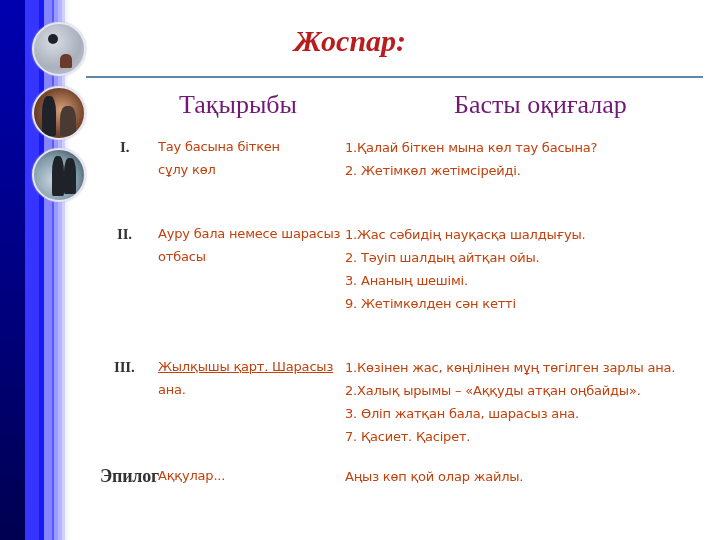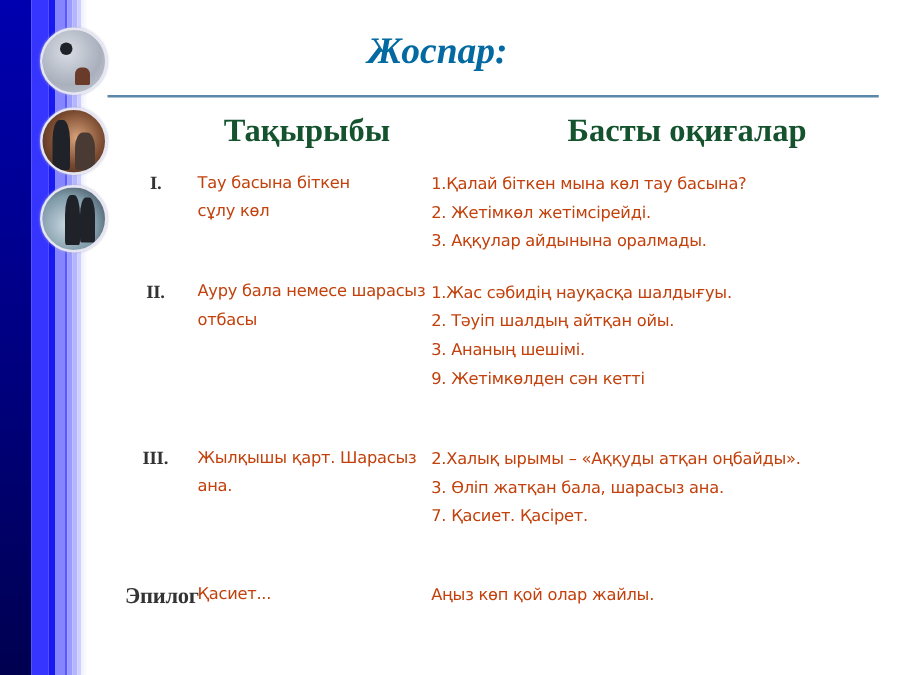--- a/index.html
+++ b/index.html
@@ -13,24 +13,24 @@
   .s4 { left:52px; width:2px; background:#5858ff; }
   .s5 { left:54px; width:4px; background:#9a9aff; }
   .s6 { left:58px; width:4px; background:#b5b5ff; }
   .s7 { left:62px; width:3px; background:#d0d0ff; }
   .s8 { left:65px; width:5px; background:linear-gradient(90deg,#eef0ff,#ffffff); }
   .photo { position:absolute; left:32px; width:50px; height:50px; border-radius:50%; border:2px solid #e6e6f2; box-shadow:0 0 2px #b0b0c8; overflow:hidden; }
   .ph1 { top:22px; background:radial-gradient(circle at 40% 35%, #d8dce4, #a9b0bc 60%, #c9ccd4); }
   .ph2 { top:86px; background:radial-gradient(circle at 55% 45%, #d8a27a, #7a4a30 55%, #3a2418); }
   .ph3 { top:148px; background:radial-gradient(circle at 40% 60%, #c9d8e2, #7f9aa8 55%, #2a3340); }
   .fig { position:absolute; background:#1f2228; border-radius:40% 40% 10% 10%; }
-  .title { position:absolute; left:0; width:700px; top:24px; text-align:center; padding-left:0px; font-family:"Liberation Serif", serif; font-style:italic; font-weight:bold; font-size:30px; color:#0369a1; }
+  .title { position:absolute; left:0; width:700px; top:24px; text-align:center; padding-left:0px; font-family:"Liberation Serif", serif; font-style:italic; font-weight:bold; font-size:30px; color:#b91c1c; }
   .title span { position:relative; left:0; }
   .rule { position:absolute; left:86px; top:76px; width:617px; height:2px; background:#5b87a8; }
-  .hdr { position:absolute; top:90px; font-family:"Liberation Serif", serif; font-weight:bold; font-size:26px; color:#14532d; }
+  .hdr { position:absolute; top:90px; font-family:"Liberation Serif", serif; font-weight:normal; font-size:26px; color:#701a75; }
   .hdr1 { left:179px; }
   .hdr2 { left:414px;margin-left:40px; }
   .t { position:absolute; font-size:13px; color:#c2410c; white-space:nowrap; line-height:22px; font-family:"DejaVu Sans", sans-serif; letter-spacing:-0.2px; }
   .num { font-family:"Liberation Serif", serif; font-weight:bold; font-size:15px; color:#333; }
   .ev div { height:23px; line-height:23px; }
 </style>
 </head>
 <body>
 
 <div class="stripes">
@@ -63,39 +63,39 @@
 
 <div class="hdr hdr1">Тақырыбы</div>
 <div class="hdr hdr2">Басты оқиғалар</div>
 
 <div class="t num" style="left:120px;top:136px;">I.</div>
 <div class="t" style="left:158px;top:136px;">Тау басына біткен</div>
 <div class="t" style="left:158px;top:159px;">сұлу көл</div>
 <div class="t ev" style="left:345px;top:136px;">
   <div>1.Қалай біткен мына көл тау басына?</div>
   <div>2. Жетімкөл жетімсірейді.</div>
-  <div>3. Аққулар айдынына оралмады.</div>
 </div>
 
 <div class="t num" style="left:117px;top:223px;">II.</div>
 <div class="t" style="left:158px;top:223px;">Ауру бала немесе шарасыз</div>
 <div class="t" style="left:158px;top:246px;">отбасы</div>
 <div class="t ev" style="left:345px;top:223px;">
   <div>1.Жас сәбидің науқасқа шалдығуы.</div>
   <div>2. Тәуіп шалдың айтқан ойы.</div>
   <div>3. Ананың шешімі.</div>
   <div>9. Жетімкөлден сән кетті</div>
 </div>
 
 <div class="t num" style="left:114px;top:356px;">III.</div>
-<div class="t" style="left:158px;top:356px;">Жылқышы қарт. Шарасыз</div>
+<div class="t" style="left:158px;top:356px;text-decoration:underline;">Жылқышы қарт. Шарасыз</div>
 <div class="t" style="left:158px;top:379px;">ана.</div>
 <div class="t ev" style="left:345px;top:356px;">
+  <div>1.Көзінен жас, көңілінен мұң төгілген зарлы ана.</div>
   <div>2.Халық ырымы – «Аққуды атқан оңбайды».</div>
   <div>3. Өліп жатқан бала, шарасыз ана.</div>
   <div>7. Қасиет. Қасірет.</div>
 </div>
 
 <div class="t num" style="left:100px;top:465px;font-size:18px;">Эпилог</div>
-<div class="t" style="left:158px;top:465px;">Қасиет...</div>
+<div class="t" style="left:158px;top:465px;">Аққулар...</div>
 <div class="t ev" style="left:345px;top:465px;">
   <div>Аңыз көп қой олар жайлы.</div>
 </div>
 
 </body></html>

